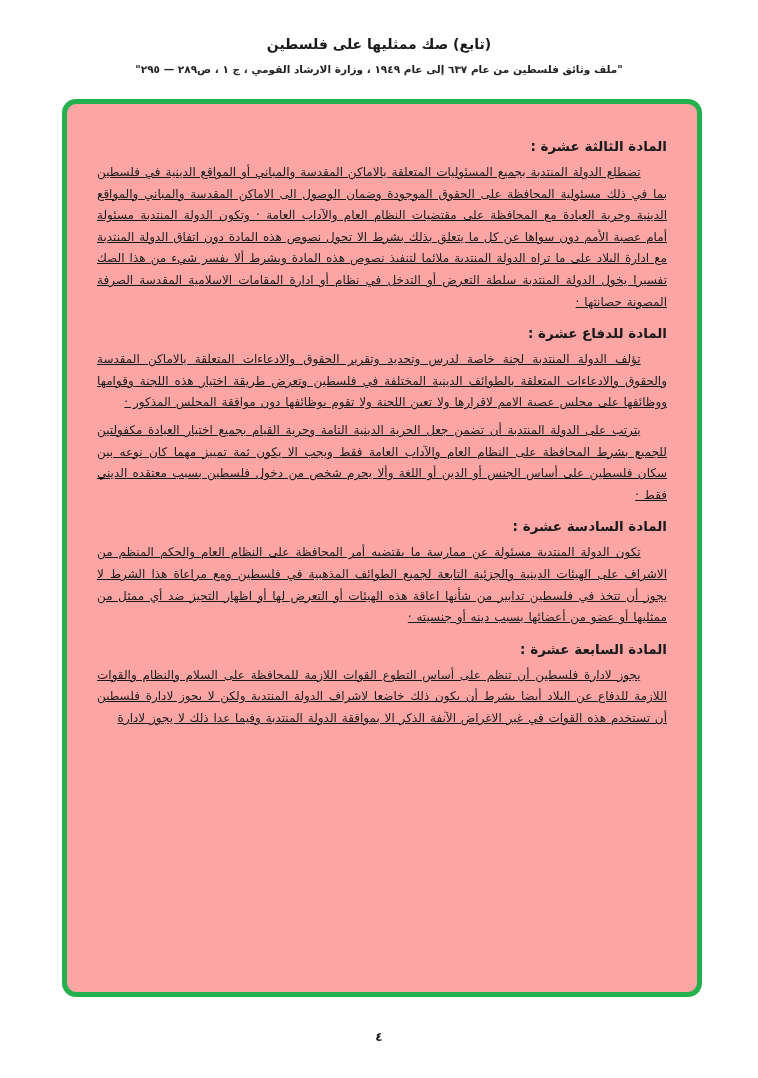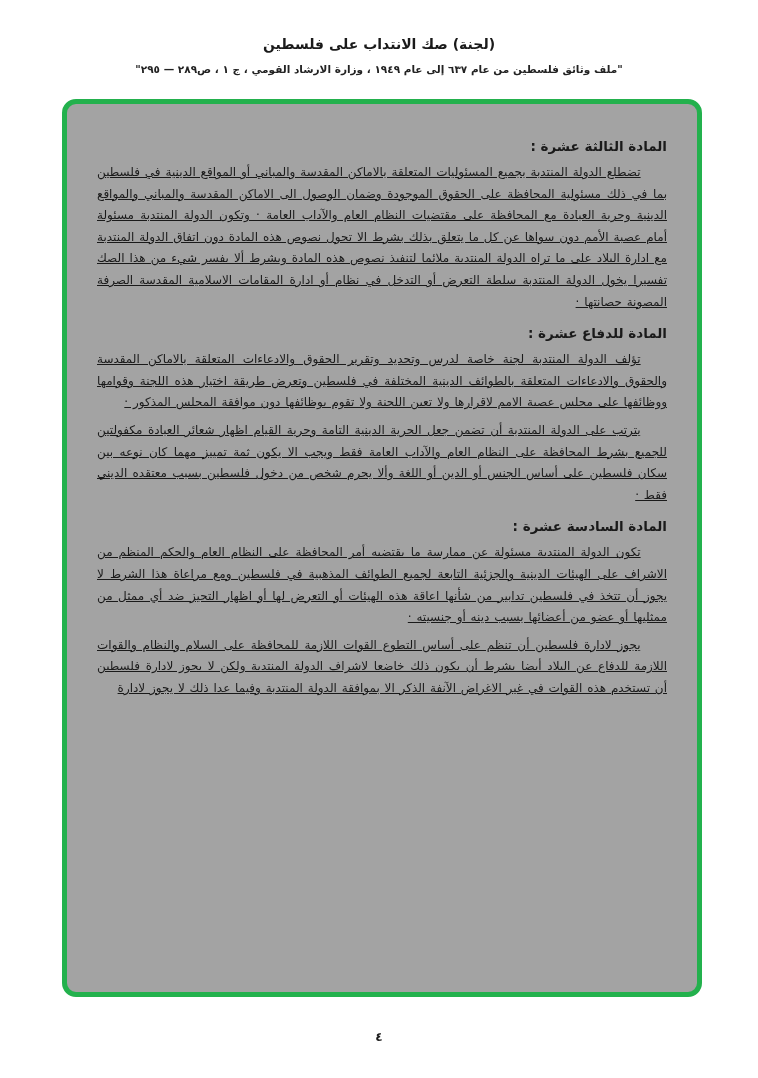--- a/index.html
+++ b/index.html
@@ -38,21 +38,21 @@
     position: absolute;
     left: 62px;
     top: 99px;
     width: 640px;
     height: 898px;
     border: 5px solid #23b14d;
     border-radius: 14px;
     padding: 22px 30px 28px 30px;
     direction: rtl;
     overflow: hidden;
-    background: #a3a3a3;
+    background: #fca5a5;
   }
   .article { margin-bottom: 6px; }
   .article-heading {
     font-size: 13.5px;
     font-weight: bold;
     margin: 12px 0 8px 0;
     text-align: right;
   }
   .article-paragraph {
     font-size: 12px;
@@ -73,46 +73,47 @@
     font-size: 12px;
     font-weight: bold;
   }
 </style>
 </head>
 <body>
 
 <div class="page">
 
   <div class="header">
-    <div class="doc-title">(لجنة) صك الانتداب على فلسطين</div>
+    <div class="doc-title">(تابع) صك ممثليها على فلسطين</div>
     <div class="doc-subtitle">"ملف وثائق فلسطين من عام ٦٣٧ إلى عام ١٩٤٩ ، وزارة الارشاد القومي ، ج ١ ، ص٢٨٩ — ٢٩٥"</div>
   </div>
 
   <div class="content-box" style="border-color: rgb(35, 177, 77);">
 
     <section class="article">
       <h3 class="article-heading">المادة الثالثة عشرة :</h3>
       <p class="article-paragraph">تضطلع الدولة المنتدبة بجميع المسئوليات المتعلقة بالاماكن المقدسة والمباني أو المواقع الدينية في فلسطين بما في ذلك مسئولية المحافظة على الحقوق الموجودة وضمان الوصول الى الاماكن المقدسة والمباني والمواقع الدينية وحرية العبادة مع المحافظة على مقتضيات النظام العام والآداب العامة · وتكون الدولة المنتدبة مسئولة أمام عصبة الأمم دون سواها عن كل ما يتعلق بذلك بشرط الا تحول نصوص هذه المادة دون اتفاق الدولة المنتدبة مع ادارة البلاد على ما تراه الدولة المنتدبة ملائما لتنفيذ نصوص هذه المادة وبشرط ألا يفسر شيء من هذا الصك تفسيرا يخول الدولة المنتدبة سلطة التعرض أو التدخل في نظام أو ادارة المقامات الاسلامية المقدسة الصرفة المصونة حصانتها ·</p>
     </section>
 
     <section class="article">
       <h3 class="article-heading">المادة للدفاع عشرة :</h3>
       <p class="article-paragraph">تؤلف الدولة المنتدبة لجنة خاصة لدرس وتحديد وتقرير الحقوق والادعاءات المتعلقة بالاماكن المقدسة والحقوق والادعاءات المتعلقة بالطوائف الدينية المختلفة في فلسطين وتعرض طريقة اختيار هذه اللجنة وقوامها ووظائفها على مجلس عصبة الامم لاقرارها ولا تعين اللجنة ولا تقوم بوظائفها دون موافقة المجلس المذكور ·</p>
     </section>
 
     <section class="article">
-      <p class="article-paragraph">يترتب على الدولة المنتدبة أن تضمن جعل الحرية الدينية التامة وحرية القيام اظهار شعائر العبادة مكفولتين للجميع بشرط المحافظة على النظام العام والآداب العامة فقط ويجب الا يكون ثمة تمييز مهما كان نوعه بين سكان فلسطين على أساس الجنس أو الدين أو اللغة وألا يحرم شخص من دخول فلسطين بسبب معتقده الديني فقط ·</p>
+      <p class="article-paragraph">يترتب على الدولة المنتدبة أن تضمن جعل الحرية الدينية التامة وحرية القيام بجميع اختيار العبادة مكفولتين للجميع بشرط المحافظة على النظام العام والآداب العامة فقط ويجب الا يكون ثمة تمييز مهما كان نوعه بين سكان فلسطين على أساس الجنس أو الدين أو اللغة وألا يحرم شخص من دخول فلسطين بسبب معتقده الديني فقط ·</p>
     </section>
 
     <section class="article">
       <h3 class="article-heading">المادة السادسة عشرة :</h3>
       <p class="article-paragraph">تكون الدولة المنتدبة مسئولة عن ممارسة ما يقتضيه أمر المحافظة على النظام العام والحكم المنظم من الاشراف على الهيئات الدينية والجزئية التابعة لجميع الطوائف المذهبية في فلسطين ومع مراعاة هذا الشرط لا يجوز أن تتخذ في فلسطين تدابير من شأنها اعاقة هذه الهيئات أو التعرض لها أو اظهار التحيز ضد أي ممثل من ممثليها أو عضو من أعضائها بسبب دينه أو جنسيته ·</p>
     </section>
 
     <section class="article">
+      <h3 class="article-heading">المادة السابعة عشرة :</h3>
       <p class="article-paragraph">يجوز لادارة فلسطين أن تنظم على أساس التطوع القوات اللازمة للمحافظة على السلام والنظام والقوات اللازمة للدفاع عن البلاد أيضا بشرط أن يكون ذلك خاضعا لاشراف الدولة المنتدبة ولكن لا يجوز لادارة فلسطين أن تستخدم هذه القوات في غير الاغراض الآنفة الذكر الا بموافقة الدولة المنتدبة وفيما عدا ذلك لا يجوز لادارة</p>
     </section>
 
   </div>
 
   <div class="page-number">٤</div>
 
 </div>
 
 </body></html>

